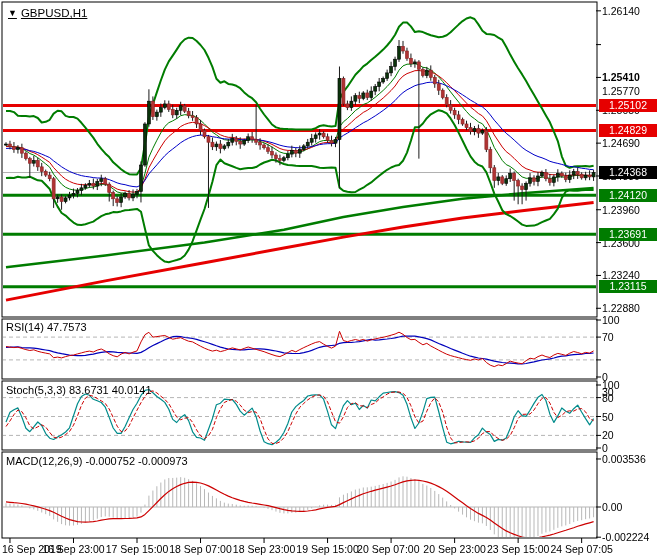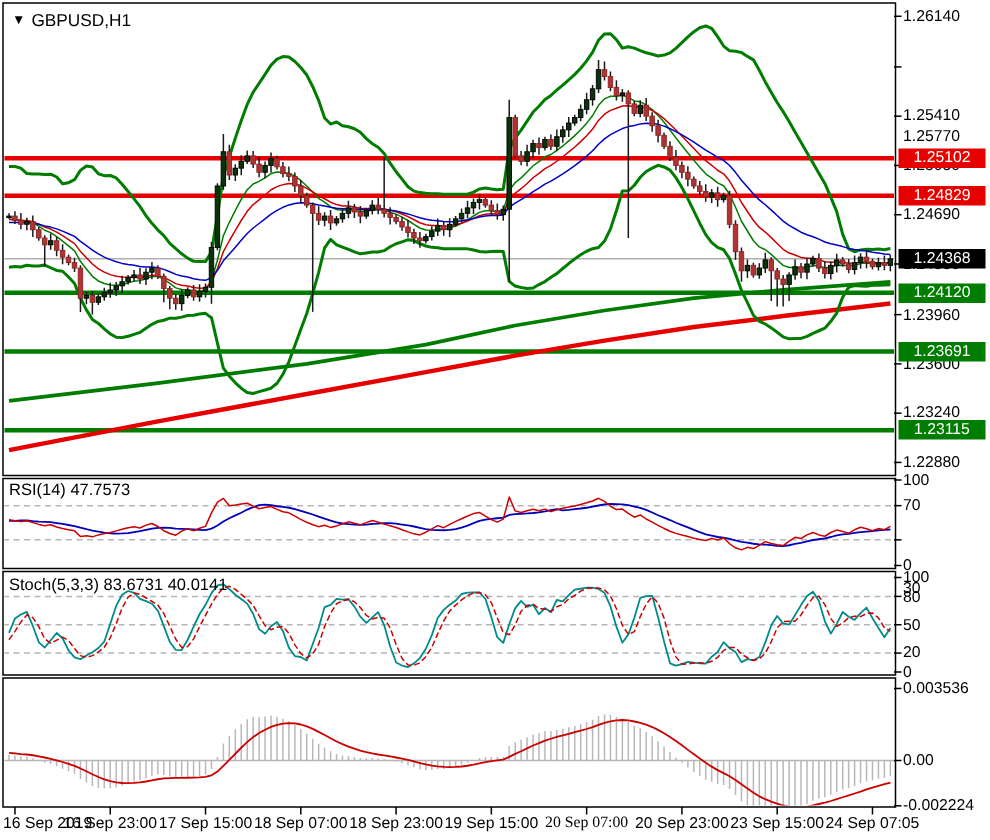--- a/index.html
+++ b/index.html
@@ -4,21 +4,21 @@
 <style>
   html,body{margin:0;padding:0;background:#ffffff;}
   #stage{position:relative;width:660px;height:560px;background:#fff;
          font-family:"Liberation Sans",sans-serif;overflow:hidden;}
   #chart-svg{position:absolute;left:0;top:0;}
   .txt{position:absolute;color:#000;font-size:11px;line-height:12px;white-space:nowrap;}
   .axis-label{font-size:10.5px;}
   .badge{position:absolute;left:599px;width:58px;height:13px;color:#fff;
          font-size:10.5px;line-height:13px;text-align:center;}
   .panel-label{font-size:11px;}
-  #symbol-title{left:8px;top:7px;font-size:11.5px;}
+  #symbol-title{left:8px;top:7px;font-size:11.5px;text-decoration:underline;}
   #symbol-title .tri{font-size:9px;vertical-align:1px;margin-right:4px;}
   .date-label{font-size:10.5px;top:543px;}
 </style>
 </head>
 <body>
 
 <div id="stage">
   <svg id="chart-svg" width="660" height="560" xmlns="http://www.w3.org/2000/svg">
       <defs>
         <clipPath id="mainClip">
@@ -548,25 +548,26 @@
       <line x1="391.09000000000003" y1="538" x2="391.09000000000003" y2="543" stroke="#000000" stroke-width="1"></line>
       <line x1="454.61" y1="538" x2="454.61" y2="543" stroke="#000000" stroke-width="1"></line>
       <line x1="518.13" y1="538" x2="518.13" y2="543" stroke="#000000" stroke-width="1"></line>
       <line x1="581.65" y1="538" x2="581.65" y2="543" stroke="#000000" stroke-width="1"></line>
     </svg>
 
   <div id="symbol-title" class="txt"><span class="tri">▼</span><span>GBPUSD,H1</span></div>
 
   <div class="txt panel-label" style="left:6px;top:321px;">RSI(14) 47.7573</div>
   <div class="txt panel-label" style="left:6px;top:384px;">Stoch(5,3,3) 83.6731 40.0141</div>
+  <div class="txt panel-label" style="left:6px;top:455px;">MACD(12,26,9) -0.000752 -0.000973</div>
 
   <div id="overlay">
       <div class="txt axis-label" style="left:602px;top:5px;">1.26140</div>
       <div class="txt axis-label" style="left:602px;top:39px;margin-top:46px;">1.25770</div>
-      <div class="txt axis-label" style="left:602px;top:71px;">1.25410</div>
+      <div class="txt axis-label" style="left:602px;top:71px;font-weight:bold;">1.25410</div>
       <div class="txt axis-label" style="left:602px;top:104px;">1.25050</div>
       <div class="txt axis-label" style="left:602px;top:137px;">1.24690</div>
       <div class="txt axis-label" style="left:602px;top:170px;">1.24330</div>
       <div class="txt axis-label" style="left:602px;top:204px;">1.23960</div>
       <div class="txt axis-label" style="left:602px;top:237px;">1.23600</div>
       <div class="txt axis-label" style="left:602px;top:269px;">1.23240</div>
       <div class="txt axis-label" style="left:602px;top:302px;">1.22880</div>
       <div class="txt axis-label" style="left:602px;top:314px;">100</div>
       <div class="txt axis-label" style="left:602px;top:331px;">70</div>
       <div class="txt axis-label" style="left:602px;top:354px;margin-top:32px;">30</div>
@@ -584,18 +585,18 @@
       <div class="badge" style="top:166px;background:#000000;">1.24368</div>
       <div class="badge" style="top:189px;background:#007c00;">1.24120</div>
       <div class="badge" style="top:228px;background:#007c00;">1.23691</div>
       <div class="badge" style="top:280px;background:#007c00;">1.23115</div>
       <div class="txt date-label" style="left: 2px;">16 Sep 2019</div>
       <div class="txt date-label" style="left: 39.49px; width: 68px; text-align: center;">16 Sep 23:00</div>
       <div class="txt date-label" style="left: 103.01px; width: 68px; text-align: center;">17 Sep 15:00</div>
       <div class="txt date-label" style="left: 166.53px; width: 68px; text-align: center;">18 Sep 07:00</div>
       <div class="txt date-label" style="left: 230.05px; width: 68px; text-align: center;">18 Sep 23:00</div>
       <div class="txt date-label" style="left: 293.57px; width: 68px; text-align: center;">19 Sep 15:00</div>
-      <div class="txt date-label" style="left: 357.09px; width: 68px; text-align: center; font-family: Liberation Serif, serif;">20 Sep 07:00</div>
+      <div class="txt date-label" style="left: 357.09px; width: 68px; ">20 Sep 07:00</div>
       <div class="txt date-label" style="left: 420.61px; width: 68px; text-align: center;">20 Sep 23:00</div>
       <div class="txt date-label" style="left: 484.13px; width: 68px; text-align: center;">23 Sep 15:00</div>
       <div class="txt date-label" style="left: 547.65px; width: 68px; text-align: center;">24 Sep 07:05</div>
     </div>
 </div>
 
 </body></html>

